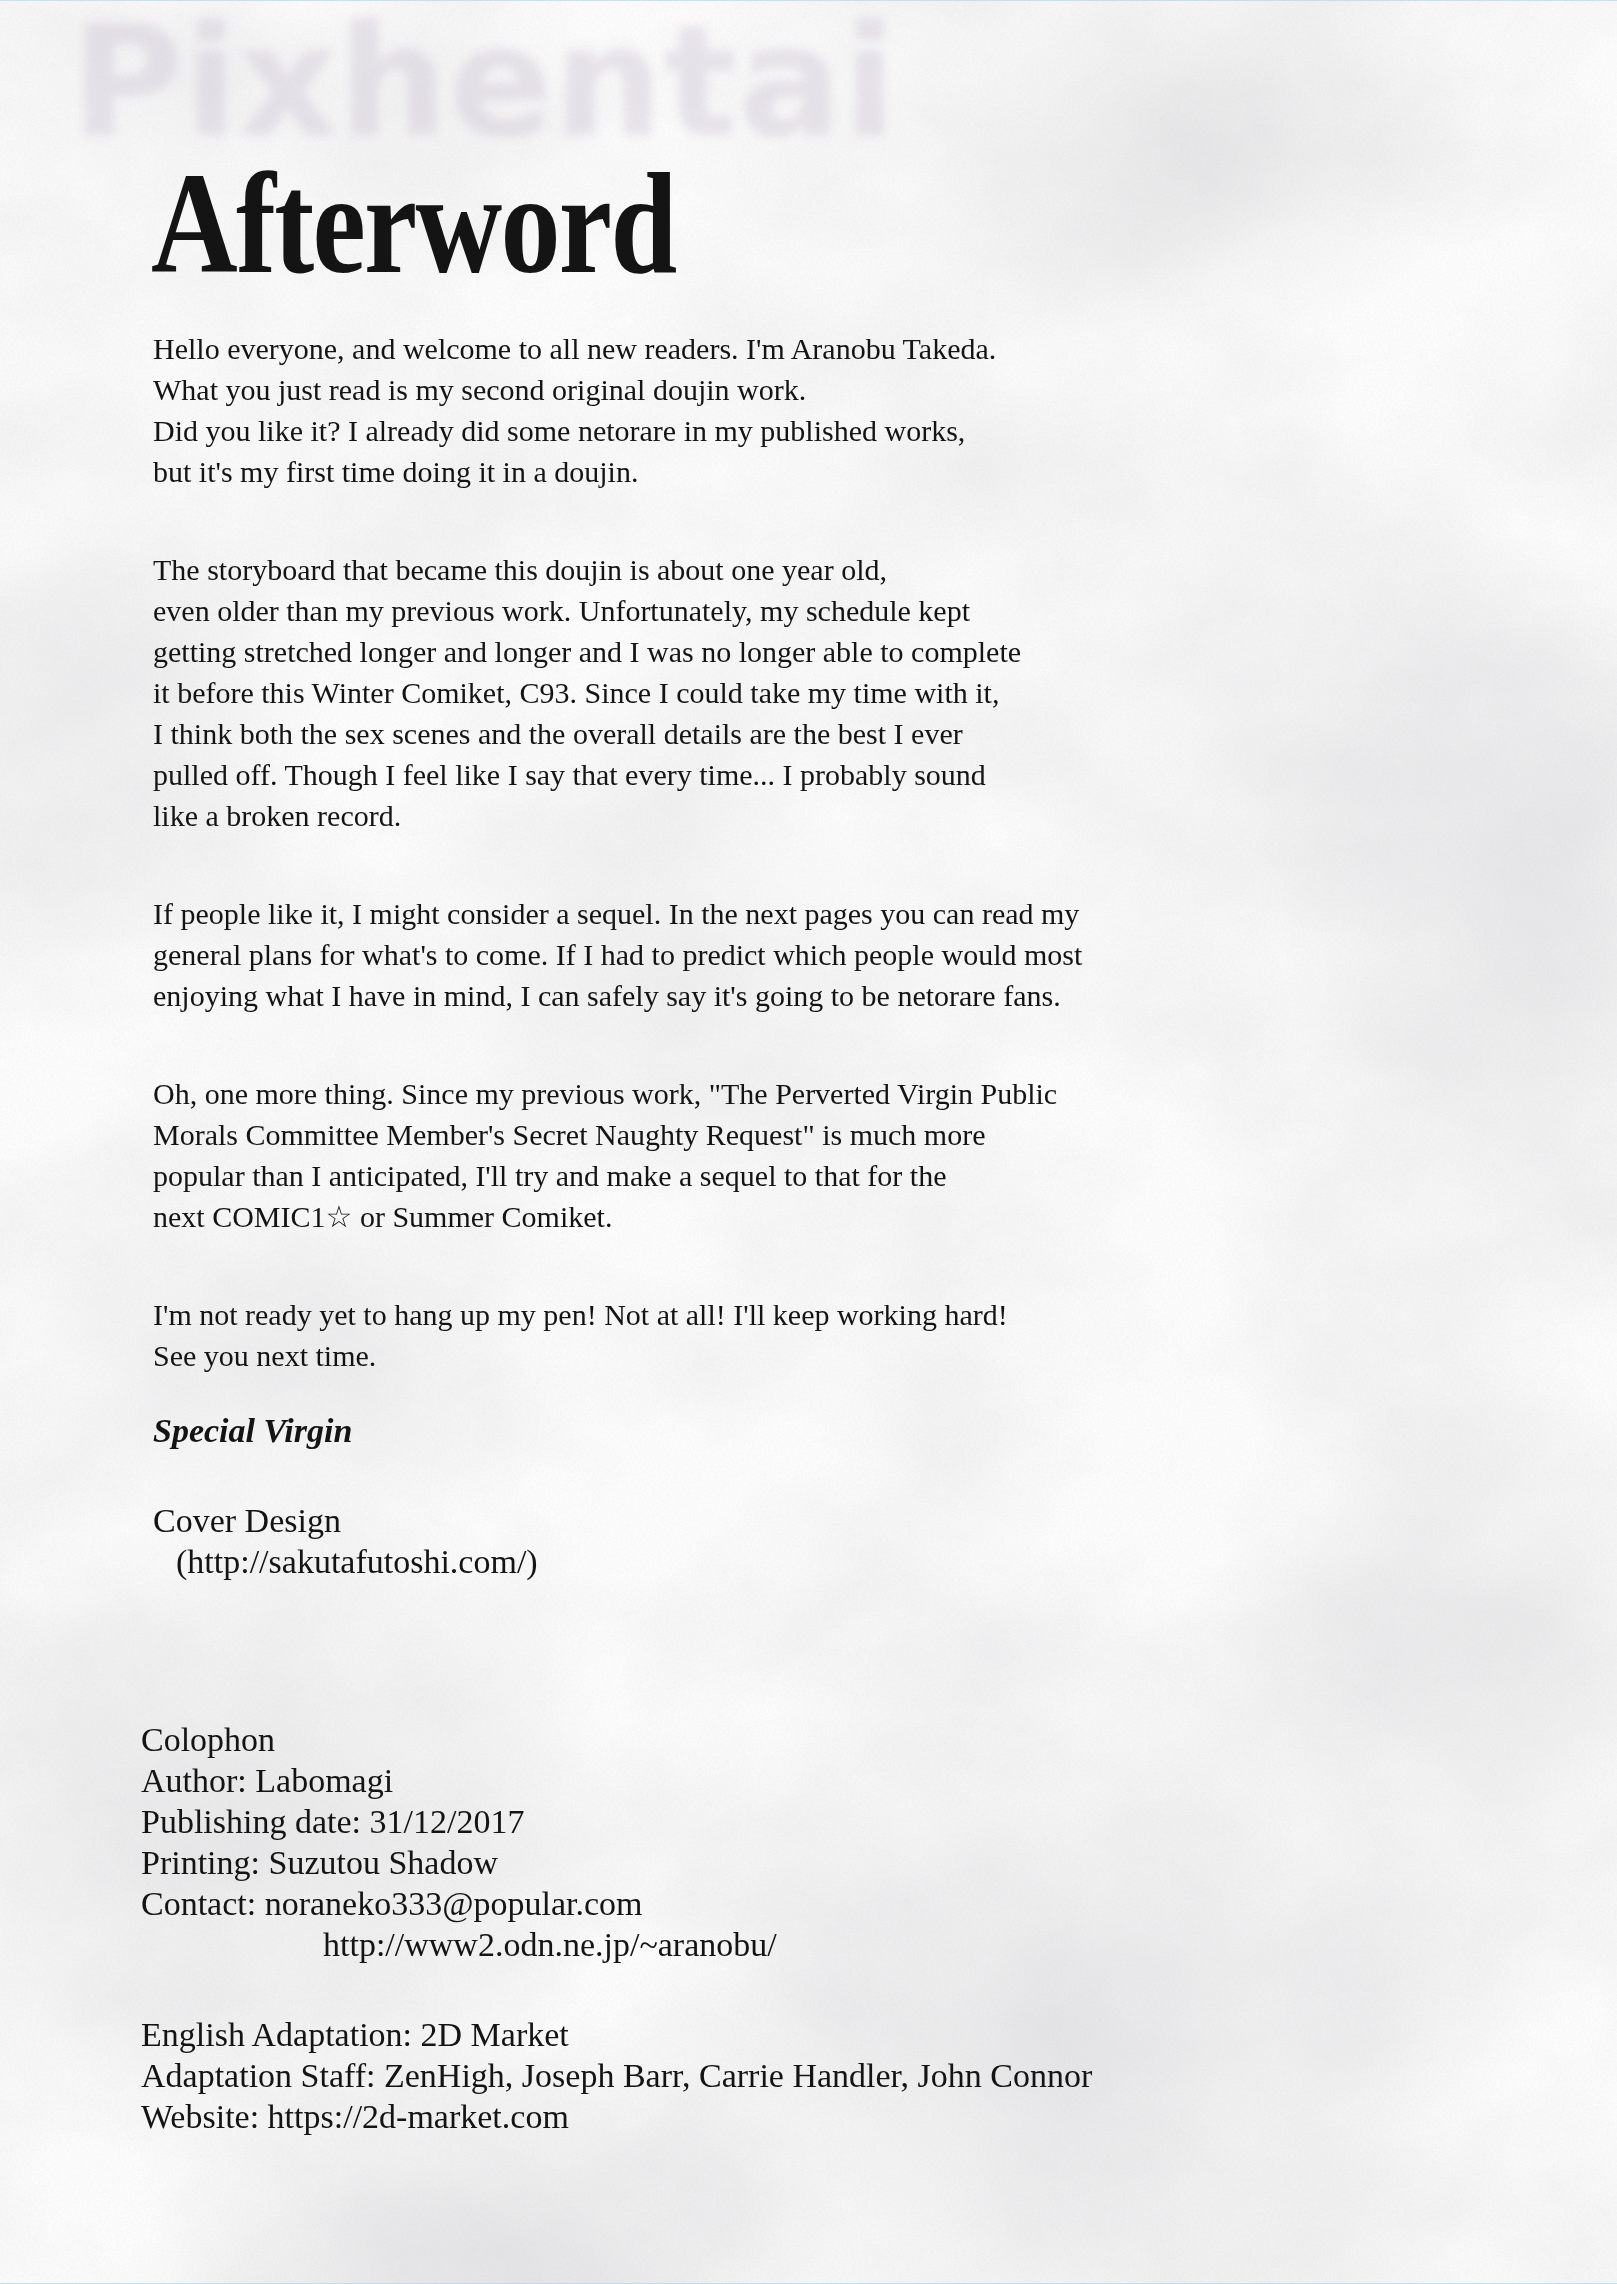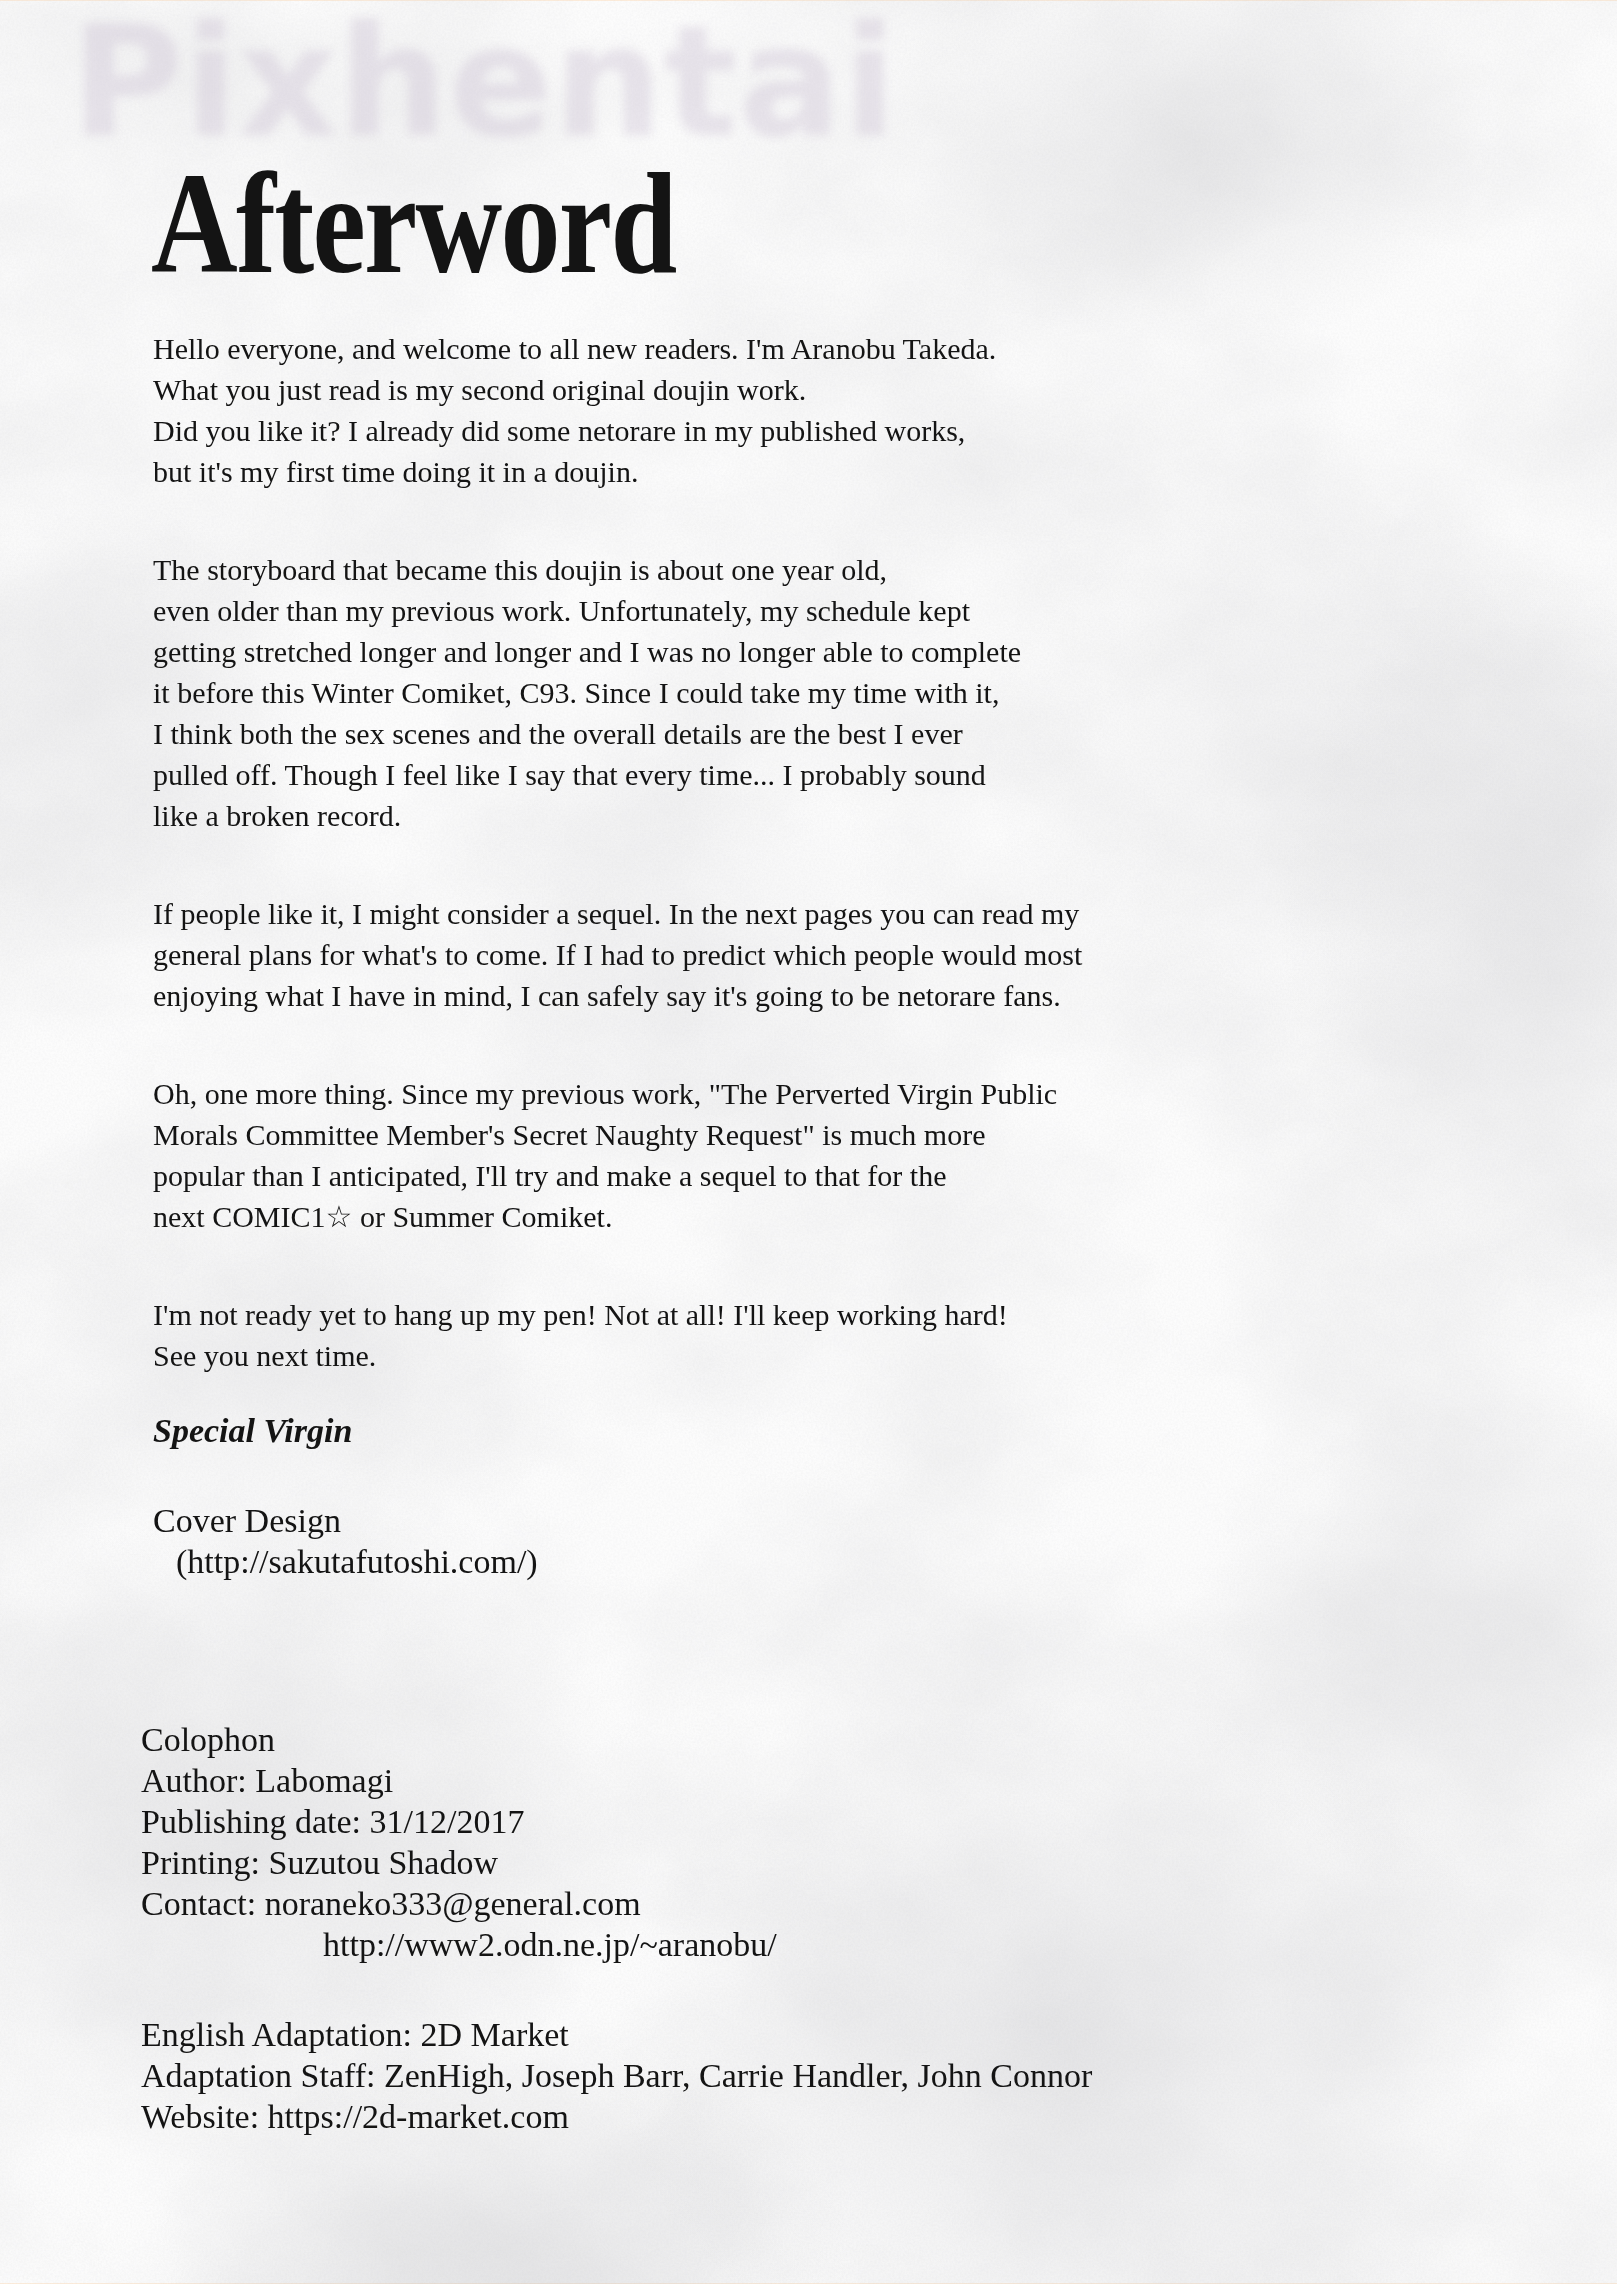--- a/index.html
+++ b/index.html
@@ -5,21 +5,21 @@
   html, body {
     margin: 0;
     padding: 0;
     background: #ffffff;
   }
   .page {
     position: relative;
     width: 1617px;
     height: 2284px;
     overflow: hidden;
-    background: #fdba74;
+    background: #0ea5e9;
     font-family: "Liberation Serif", serif;
     color: #141414;
   }
   .texture {
     position: absolute;
     left: 0;
     top: 0;
     width: 1617px;
     height: 2284px;
     display: block;
@@ -162,21 +162,21 @@
     <div class="block cover">
       <p>Cover Design</p>
       <p class="indent-sm">(http://sakutafutoshi.com/)</p>
     </div>
 
     <div class="block colophon">
       <p>Colophon</p>
       <p>Author: Labomagi</p>
       <p>Publishing date: 31/12/2017</p>
       <p>Printing: Suzutou Shadow</p>
-      <p>Contact: noraneko333@general.com</p>
+      <p>Contact: noraneko333@popular.com</p>
       <p class="indent-lg">http://www2.odn.ne.jp/~aranobu/</p>
     </div>
 
     <div class="block english">
       <p>English Adaptation: 2D Market</p>
       <p>Adaptation Staff: ZenHigh, Joseph Barr, Carrie Handler, John Connor</p>
       <p>Website: https://2d-market.com</p>
     </div>
 
   </div>

